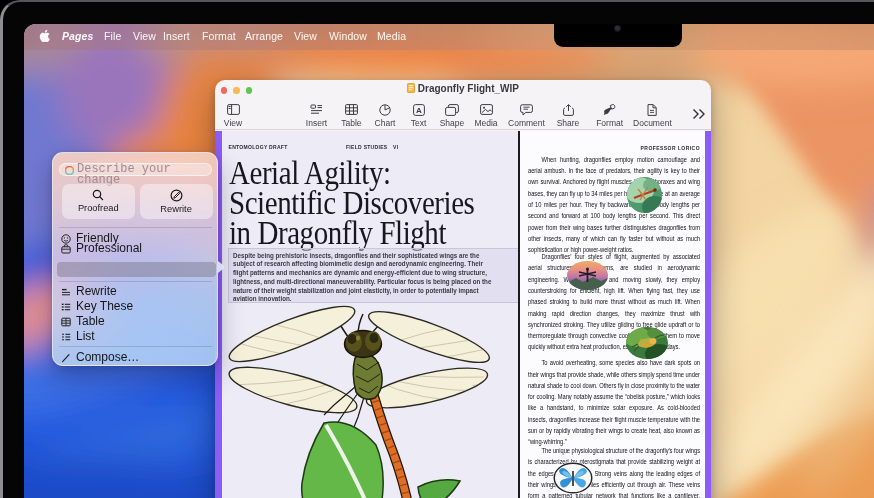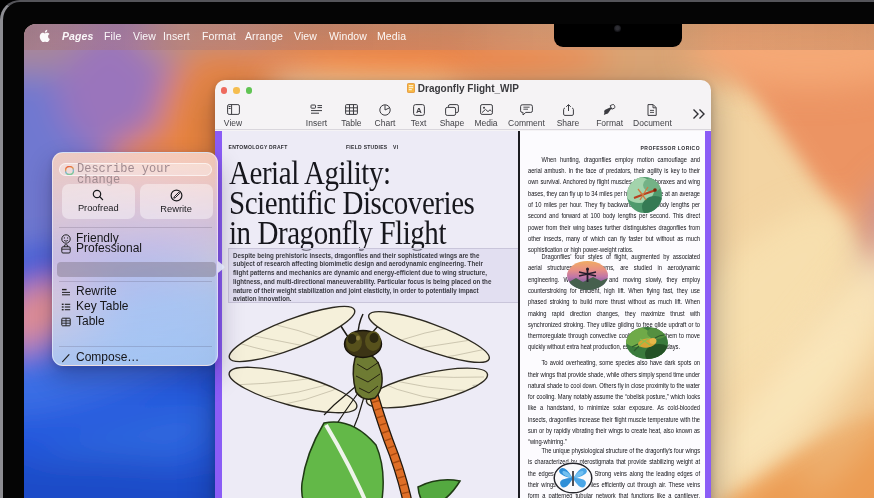--- a/index.html
+++ b/index.html
@@ -446,30 +446,41 @@
       </div>
     <div class="mrow" style="top:145.7px;">
       <svg width="10" height="10" viewBox="0 0 10 10">
           <rect x="0.8" y="1.6" width="1.8" height="1.4" fill="#222"></rect>
           <rect x="0.8" y="4.3" width="1.8" height="1.4" fill="#222"></rect>
           <rect x="0.8" y="7" width="1.8" height="1.4" fill="#222"></rect>
           <line x1="3.8" y1="2.3" x2="9.2" y2="2.3" stroke="#222" stroke-width="1.1"></line>
           <line x1="3.8" y1="5" x2="9.2" y2="5" stroke="#222" stroke-width="1.1"></line>
           <line x1="3.8" y1="7.7" x2="9.2" y2="7.7" stroke="#222" stroke-width="1.1"></line>
         </svg>
-      <span class="mt">Key Table</span>
+      <span class="mt">Key These</span>
       </div>
     <div class="mrow" style="top:160.8px;">
       <svg width="10" height="10" viewBox="0 0 10 10">
           <rect x="0.8" y="1.2" width="8.4" height="7.6" rx="0.8" fill="none" stroke="#222" stroke-width="1"></rect>
           <line x1="0.8" y1="3.8" x2="9.2" y2="3.8" stroke="#222" stroke-width="0.9"></line>
           <line x1="0.8" y1="6.2" x2="9.2" y2="6.2" stroke="#222" stroke-width="0.9"></line>
           <line x1="5" y1="1.2" x2="5" y2="8.8" stroke="#222" stroke-width="0.9"></line>
         </svg>
       <span class="mt">Table</span>
+      </div>
+    <div class="mrow" style="top:176px;">
+      <svg width="10" height="10" viewBox="0 0 10 10">
+          <line x1="1" y1="2.3" x2="3" y2="2.3" stroke="#222" stroke-width="1.1"></line>
+          <line x1="1" y1="5" x2="3" y2="5" stroke="#222" stroke-width="1.1"></line>
+          <line x1="1" y1="7.7" x2="3" y2="7.7" stroke="#222" stroke-width="1.1"></line>
+          <line x1="4.4" y1="2.3" x2="9.2" y2="2.3" stroke="#222" stroke-width="1.1"></line>
+          <line x1="4.4" y1="5" x2="9.2" y2="5" stroke="#222" stroke-width="1.1"></line>
+          <line x1="4.4" y1="7.7" x2="9.2" y2="7.7" stroke="#222" stroke-width="1.1"></line>
+        </svg>
+      <span class="mt">List</span>
       </div>
     <div class="pdiv" style="top:192.8px;"></div>
     <div class="mrow" style="top:196.9px;">
       <svg width="10" height="10" viewBox="0 0 10 10">
           <line x1="1.6" y1="8.6" x2="8" y2="1.6" stroke="#222" stroke-width="1.2" stroke-linecap="round"></line>
         </svg>
       <span class="mt">Compose…</span>
       </div>
     <div id="callout"><svg width="7" height="12" viewBox="0 0 7 12">
           <path d="M0 0 L5.8 4.7 a1.8 1.8 0 0 1 0 2.6 L0 12 Z" fill="rgba(225,230,246,0.92)"></path>

